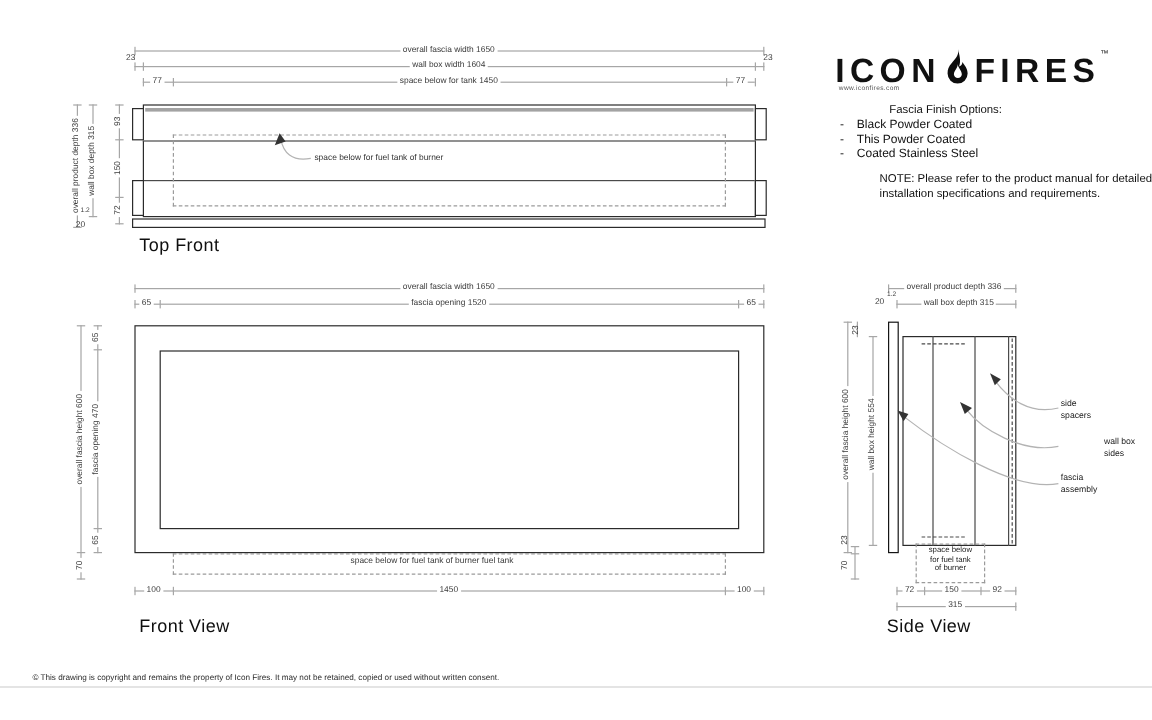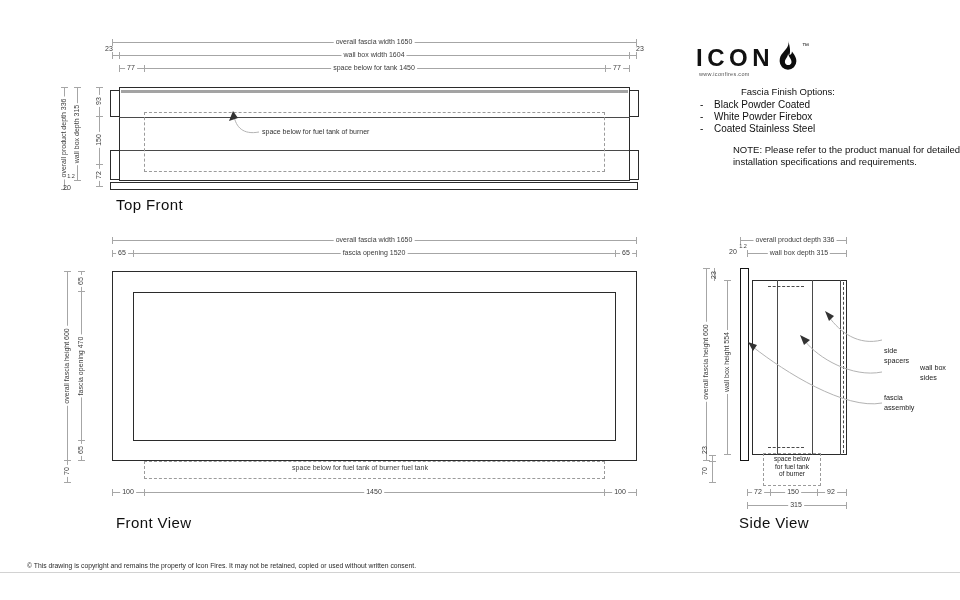--- a/index.html
+++ b/index.html
@@ -21,21 +21,21 @@
   .dline-v { position:absolute; width:1px; background:#4a4a4a; }
   .dashbox { position:absolute; border:1px dashed #9b9b9b; }
   .dash-h { position:absolute; height:0; border-top:1px dashed #4a4a4a; }
   .dash-v { position:absolute; width:0; border-left:1px dashed #4a4a4a; }
   .grayband { position:absolute; background:#a3a3a3; }
   .callout { position:absolute; font-size:7px; line-height:8px; color:#333; white-space:nowrap; }
   .callout-block { position:absolute; font-size:7.2px; line-height:9.5px; color:#222; white-space:pre-line; }
   .viewlabel { position:absolute; font-size:15px; color:#0f0f0f; letter-spacing:0.4px; }
   
   .logo-row { position:absolute; display:flex; align-items:center; }
-  .logo-word { font-size:24px; font-weight:700; letter-spacing:4.5px; color:#111; }
+  .logo-word { font-size:28px; font-weight:700; letter-spacing:4.5px; color:#111; }
   .logo-tm { font-size:7px; color:#111; align-self:flex-start; margin-top:2px; }
   .website { position:absolute; font-size:5.5px; color:#555; letter-spacing:0.3px; }
   .opt-title { position:absolute; font-size:9.5px; color:#101010;padding-left:44px; }
   .opt-item { position:absolute; font-size:10px; color:#101010; }
   .opt-dash { display:inline-block; width:14px; }
   .note-block { position:absolute; width:236px; font-size:9.5px; line-height:12px; color:#101010; }
   .sheet-title { position:absolute; font-size:16.5px; color:#0c0c0c; letter-spacing:0.3px; }
   .sheet-copy { position:absolute; font-size:6.8px; color:#2a2a2a; }
   .bottom-rule { position:absolute; left:0; top:572px; width:960px; height:1px; background:#d2d2d2; }
   svg.overlay { position:absolute; left:0; top:0; pointer-events:none; }
@@ -197,21 +197,21 @@
   <div class="dline-v" style="left:812px;top:280px;height:175px"></div>
   <div class="dline-v" style="left:840px;top:280px;height:175px"></div>
   <div class="dash-v" style="left:843px;top:282px;height:171px"></div>
   <div class="dash-h" style="left:768px;top:286px;width:36px"></div>
   <div class="dash-h" style="left:768px;top:447px;width:36px"></div>
   <div class="dashbox" style="left:763px;top:453px;width:58px;height:33px"></div>
   <div class="callout-block" style="left:792px;top:455px;transform:translateX(-50%);text-align:center;font-size:6.5px;line-height:7.5px">space below
 for fuel tank
 of burner</div>
 
-  <div class="callout-block" style="left:884px;top:346px">side
+  <div class="callout-block" style="left:884px;top:331px">side
 spacers</div>
   <div class="callout-block" style="left:920px;top:363px">wall box
 sides</div>
   <div class="callout-block" style="left:884px;top:393px">fascia
 assembly</div>
   <div class="viewlabel" style="left:739px;top:514px">Side View</div>
 
   <svg class="overlay" width="960" height="600" viewBox="0 0 960 600">
     <path d="M259,132 C243,135 236,127 234,116" fill="none" stroke="#b3b3b3" stroke-width="1"></path>
     <polygon points="233,111 229,121 238,118" fill="#333"></polygon>
@@ -224,27 +224,28 @@
   </svg>
 
   <div class="logo-row" style="left:696px;top:40px">
     <span class="logo-word">ICON</span>
     <span style="display:inline-block;margin:0 3px">
       <svg width="22" height="32" viewBox="0 0 25 34">
           <path d="M13 0 C14 6 10 9 7 13 C4 16 3 19 3 23 A9.5 9.5 0 0 0 22 23 C22 18 19 15 17 12 C17 15 15 16 14 16 C16 11 14 5 13 0 Z" fill="#0d0d0d"></path>
           <path d="M12.5 14 C13 18 9 20 9 24 A3.8 3.8 0 0 0 16.5 24 C16.5 20 13 18 12.5 14 Z" fill="#ffffff"></path>
         </svg>
     </span>
+    <span class="logo-word">FIRES</span>
     <span class="logo-tm">™</span>
   </div>
   <div class="website" style="left:699px;top:71px">www.iconfires.com</div>
 
   <div class="opt-title" style="left:697px;top:86px">Fascia Finish Options:</div>
   <div class="opt-item" style="left:700px;top:99px"><span class="opt-dash">-</span><span>Black Powder Coated</span></div>
-  <div class="opt-item" style="left:700px;top:111px"><span class="opt-dash">-</span><span>White Powder Firebox</span></div>
+  <div class="opt-item" style="left:700px;top:111px"><span class="opt-dash">-</span><span>This Powder Coated</span></div>
   <div class="opt-item" style="left:700px;top:123px"><span class="opt-dash">-</span><span>Coated Stainless Steel</span></div>
 
   <div class="note-block" style="left:733px;top:144px">NOTE: Please refer to the product manual for detailed installation specifications and requirements.</div>
 
   <div class="sheet-copy" style="left:27px;top:562px">© This drawing is copyright and remains the property of Icon Fires. It may not be retained, copied or used without written consent.</div>
   <div class="bottom-rule"></div>
 
 </div>
 
 </body></html>

